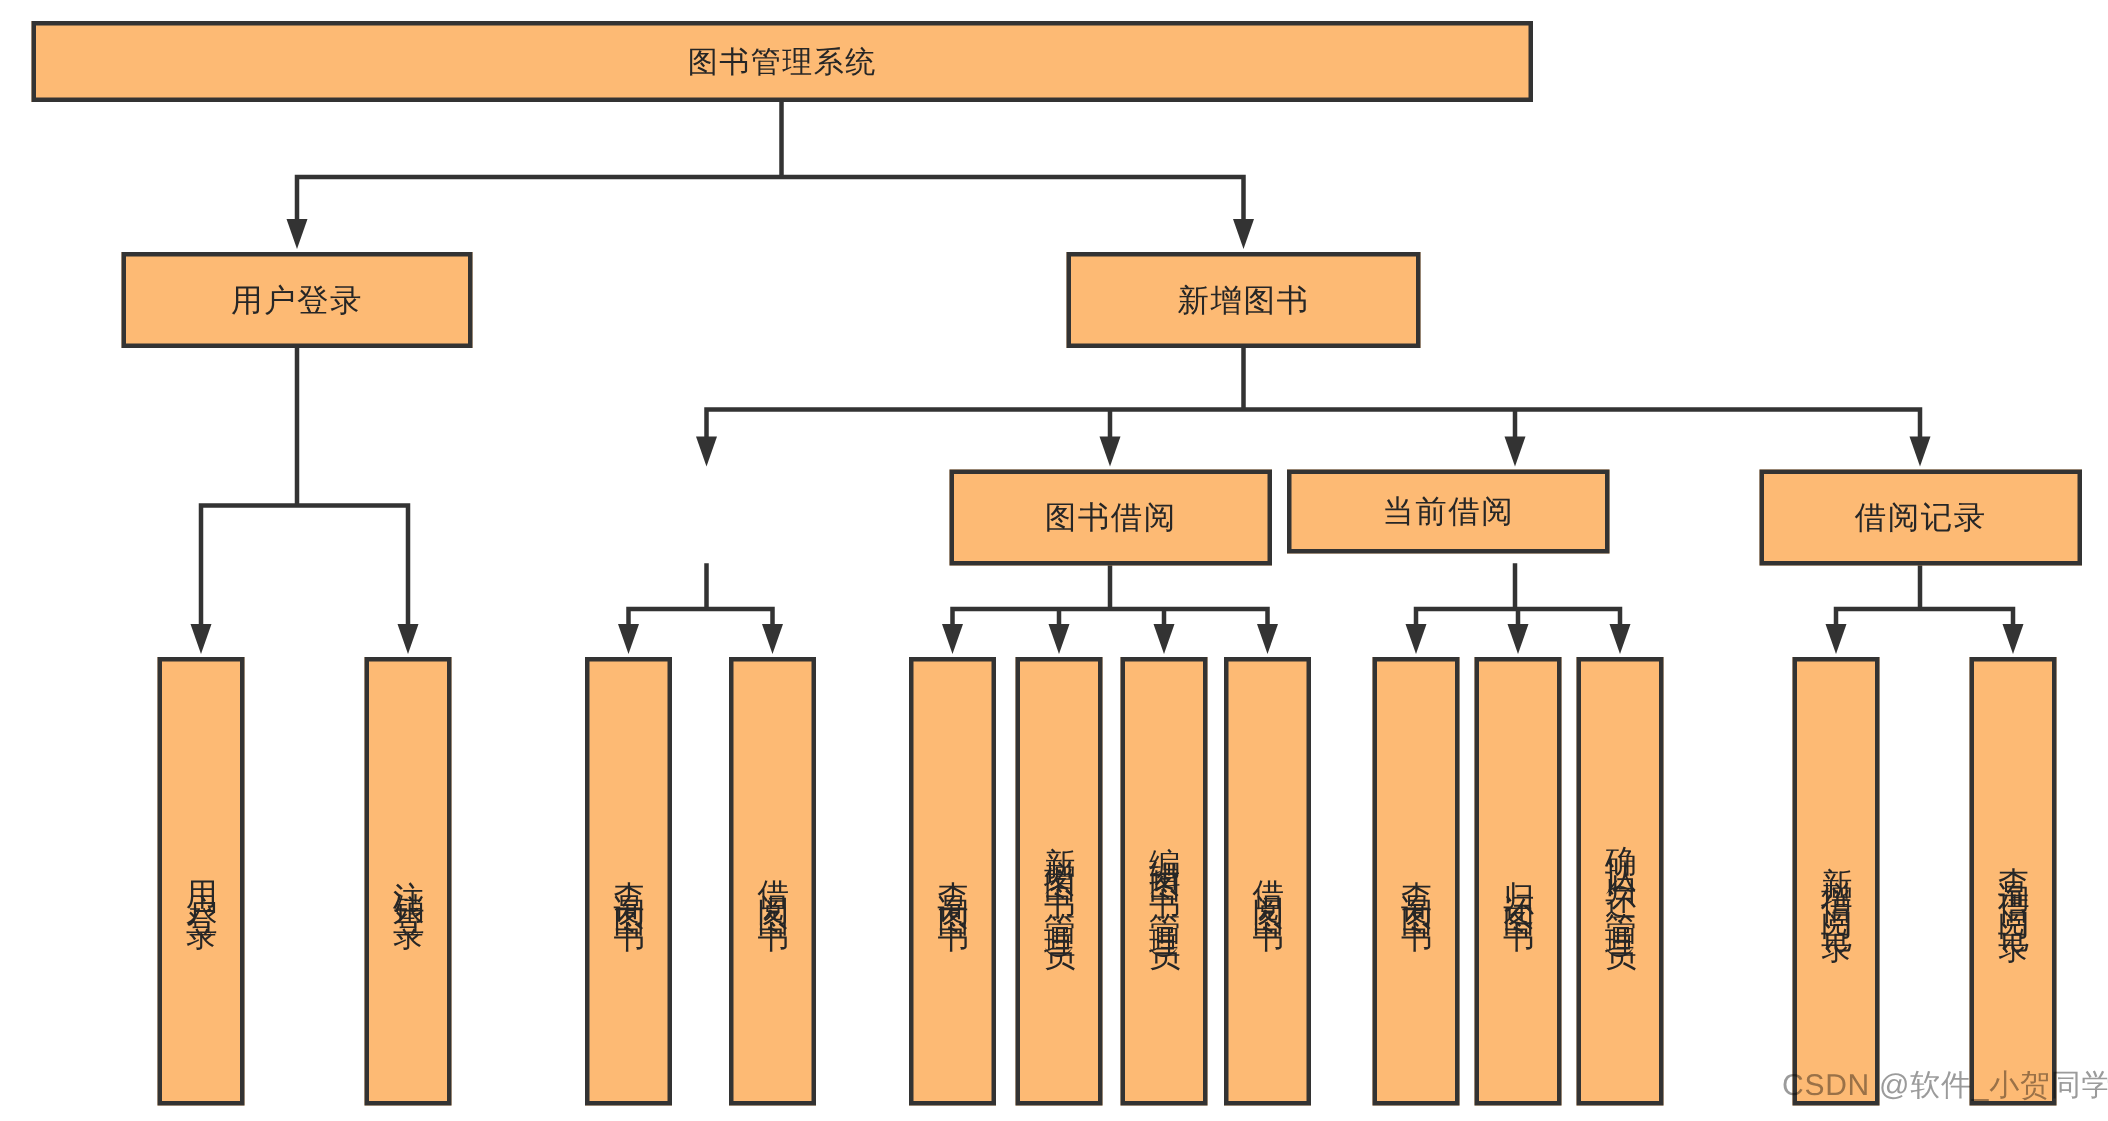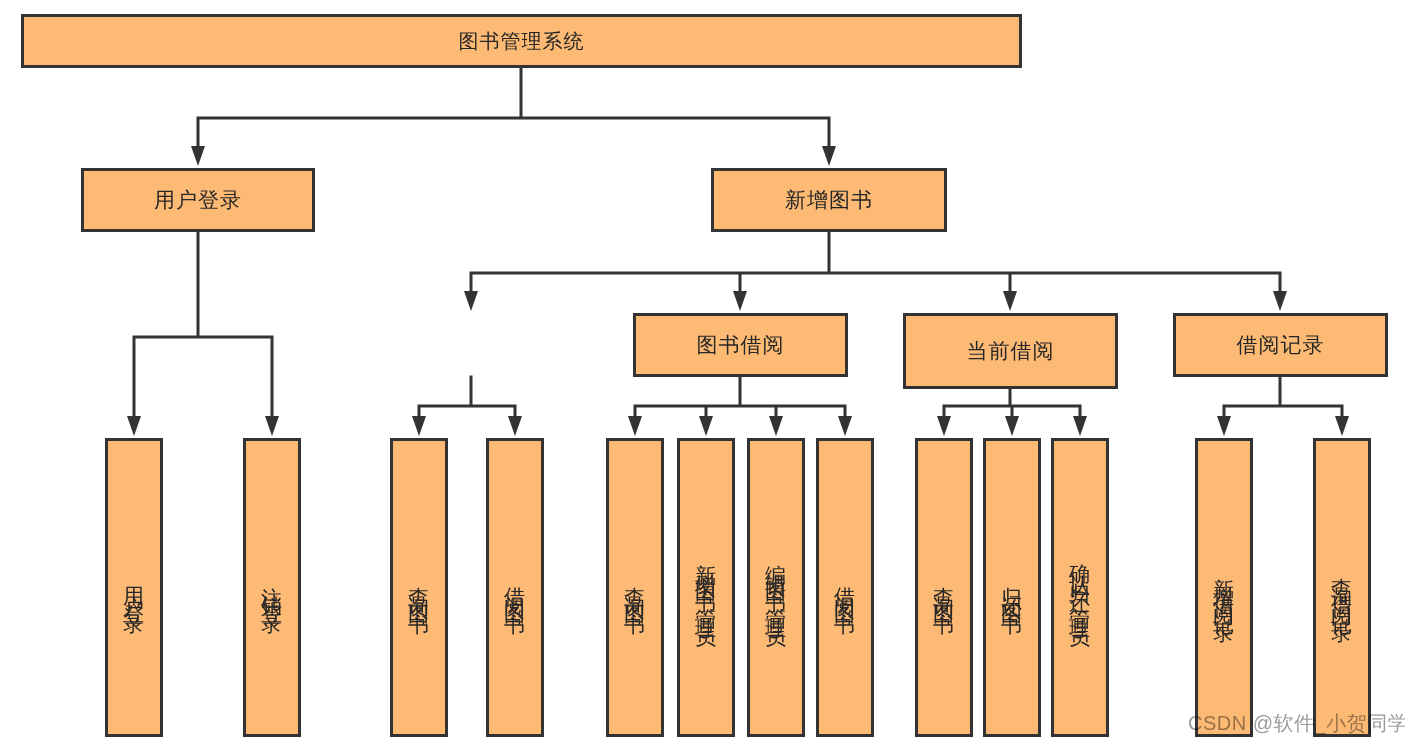--- a/index.html
+++ b/index.html
@@ -109,21 +109,21 @@
   <div class="node h" style="left:81px; top:168px; width:234px; height:64px">
     <span class="label">用户登录</span>
   </div>
   <div class="node h" style="left:711px; top:168px; width:236px; height:64px">
     <span class="label">新增图书</span>
   </div>
 
   <div class="node h" style="left:633px; top:313px; width:215px; height:64px">
     <span class="label">图书借阅</span>
   </div>
-  <div class="node h" style="left:903px; top:313px; width:215px; height:76px">
+  <div class="node h" style="left:858px; top:313px; width:215px; height:56px">
     <span class="label">当前借阅</span>
   </div>
   <div class="node h" style="left:1173px; top:313px; width:215px; height:64px">
     <span class="label">借阅记录</span>
   </div>
 
   <div class="node v" style="left:105px; top:438px; width:58px; height:299px">
     <span class="vlabel">用户登录</span>
   </div>
   <div class="node v" style="left:243px; top:438px; width:58px; height:299px">

